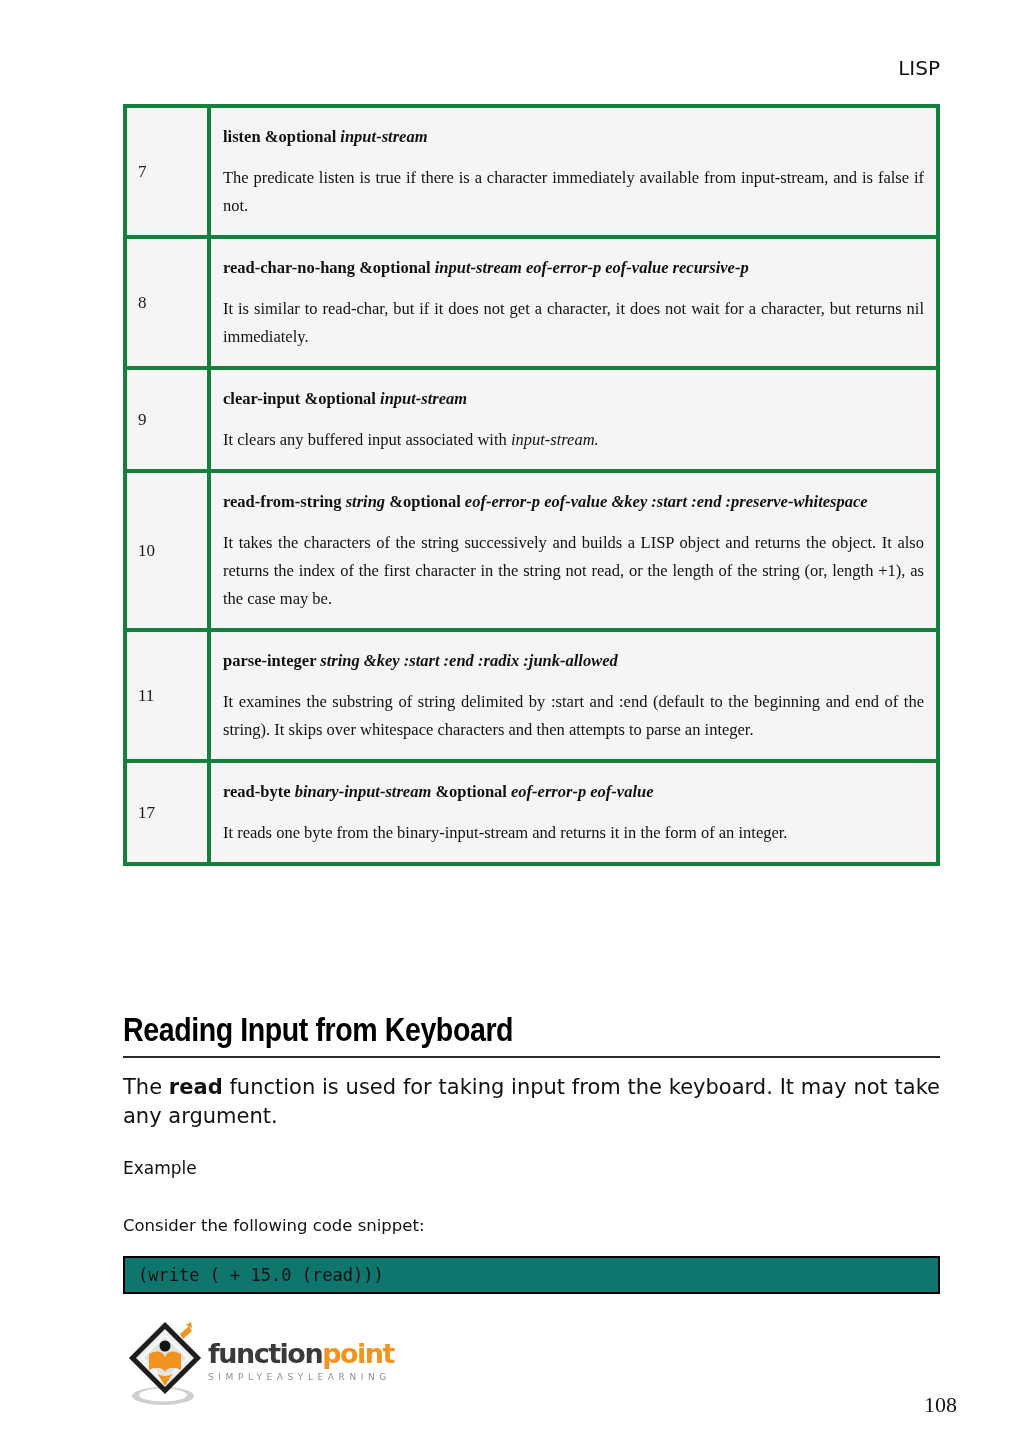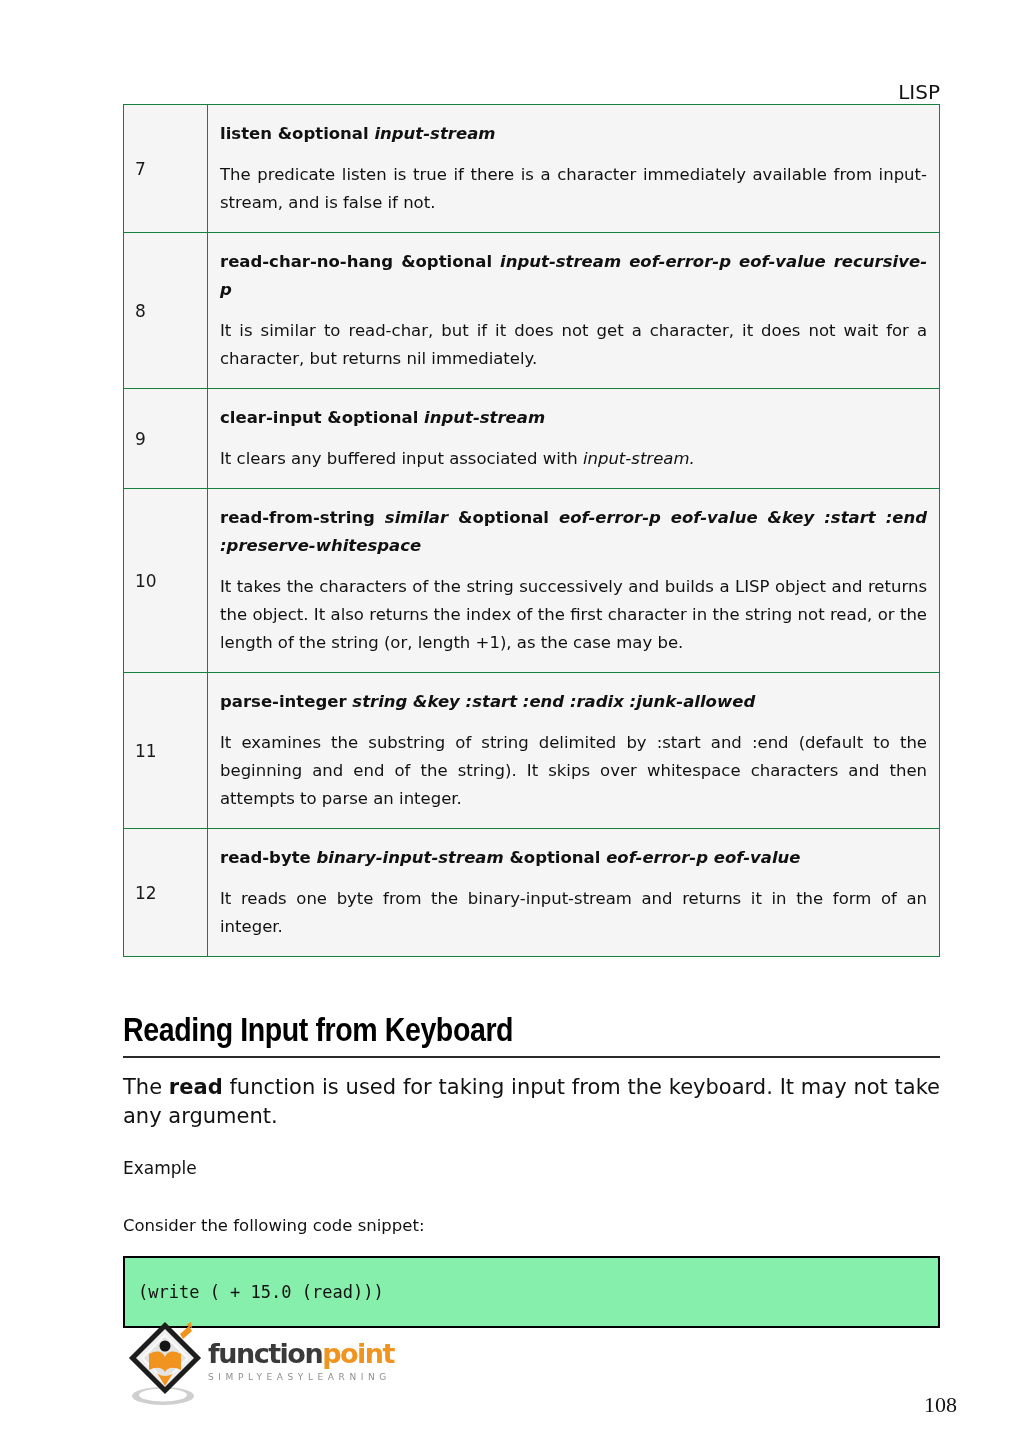--- a/index.html
+++ b/index.html
@@ -4,27 +4,27 @@
 <style>
   :root { --brand-orange:#f0941f; }
   * { margin:0; padding:0; box-sizing:border-box; }
   html,body { background:#ffffff; }
   body {
     width:1019px; height:1440px; position:relative; overflow:hidden;
     font-family:"DejaVu Sans","Liberation Sans",sans-serif; color:#1a1a1a;
   }
   .page-header {
     position:absolute; top:56px; right:79px;
-    font-size:20px; color:#111;margin-top:24px;
+    font-size:20px; color:#111;
   }
   .table-wrap { position:absolute; top:104px; left:123px; width:817px; }
   table.func-table {
     width:100%; border-collapse:collapse; background:#f5f5f5;
   }
-  table.func-table td { border:1px solid #15803d; }
+  table.func-table td { border:4px solid #15803d;font-family:Liberation Serif, serif; }
   td.num-cell {
     width:84px; vertical-align:middle; padding:8px 6px 8px 11px;
     font-size:17px; color:#1a1a1a;
   }
   td.body-cell { padding:2px 12px; vertical-align:top; }
   p.sig, p.desc {
     font-size:16.5px; line-height:28px; margin:13px 0; text-align:justify;
     color:#111;
   }
   p.sig { font-weight:bold; }
@@ -39,22 +39,22 @@
     font-weight:bold; font-size:34px; letter-spacing:-0.5px; color:#000;
     white-space:nowrap;
   }
   .para {
     margin-top:15px; font-size:21px; line-height:29px; text-align:justify;
     color:#111;
   }
   .example-label { margin-top:27px; font-size:17px; font-weight:normal; color:#111; }
   .example-intro { margin-top:38px; font-size:16.5px; color:#111; }
   .code-box {
-    margin-top:21px; border:2px solid #000000; background:#86efac;
-    padding:24px 13px;
+    margin-top:21px; border:2px solid #000000; background:#0f766e;
+    padding:7px 13px;
     font-family:"DejaVu Sans Mono","Liberation Mono",monospace;
     font-size:17px; color:#111; white-space:pre;
   }
 
   .footer-logo {
     position:absolute; left:128px; top:1318px;
     display:flex; align-items:center;
   }
   .logo-icon { width:74px; height:90px; display:block; }
   .logo-text-block { margin-left:6px; margin-top:-6px; }
@@ -101,35 +101,35 @@
     <td class="num-cell">9</td>
     <td class="body-cell">
       <p class="sig"><span>clear-input &amp;optional </span><span class="it">input-stream</span></p>
       <p class="desc"><span>It clears any buffered input associated with </span><span class="it">input-stream.</span></p>
     </td>
   </tr>
 
   <tr>
     <td class="num-cell">10</td>
     <td class="body-cell">
-      <p class="sig"><span>read-from-string </span><span class="it">similar</span><span> &amp;optional </span><span class="it">eof-error-p eof-value &amp;key :start :end :preserve-whitespace</span></p>
+      <p class="sig"><span>read-from-string </span><span class="it">string</span><span> &amp;optional </span><span class="it">eof-error-p eof-value &amp;key :start :end :preserve-whitespace</span></p>
       <p class="desc"><span>It takes the characters of the string successively and builds a LISP object and returns the object. It also returns the index of the first character in the string not read, or the length of the string (or, length +1), as the case may be.</span></p>
     </td>
   </tr>
 
   <tr>
     <td class="num-cell">11</td>
     <td class="body-cell">
       <p class="sig"><span>parse-integer </span><span class="it">string &amp;key :start :end :radix :junk-allowed</span></p>
       <p class="desc"><span>It examines the substring of string delimited by :start and :end (default to the beginning and end of the string). It skips over whitespace characters and then attempts to parse an integer.</span></p>
     </td>
   </tr>
 
   <tr>
-    <td class="num-cell">12</td>
+    <td class="num-cell">17</td>
     <td class="body-cell">
       <p class="sig"><span>read-byte </span><span class="it">binary-input-stream</span><span> &amp;optional </span><span class="it">eof-error-p eof-value</span></p>
       <p class="desc"><span>It reads one byte from the binary-input-stream and returns it in the form of an integer.</span></p>
     </td>
   </tr>
 </tbody>
   </table>
 </div>
 
 <div class="section">

